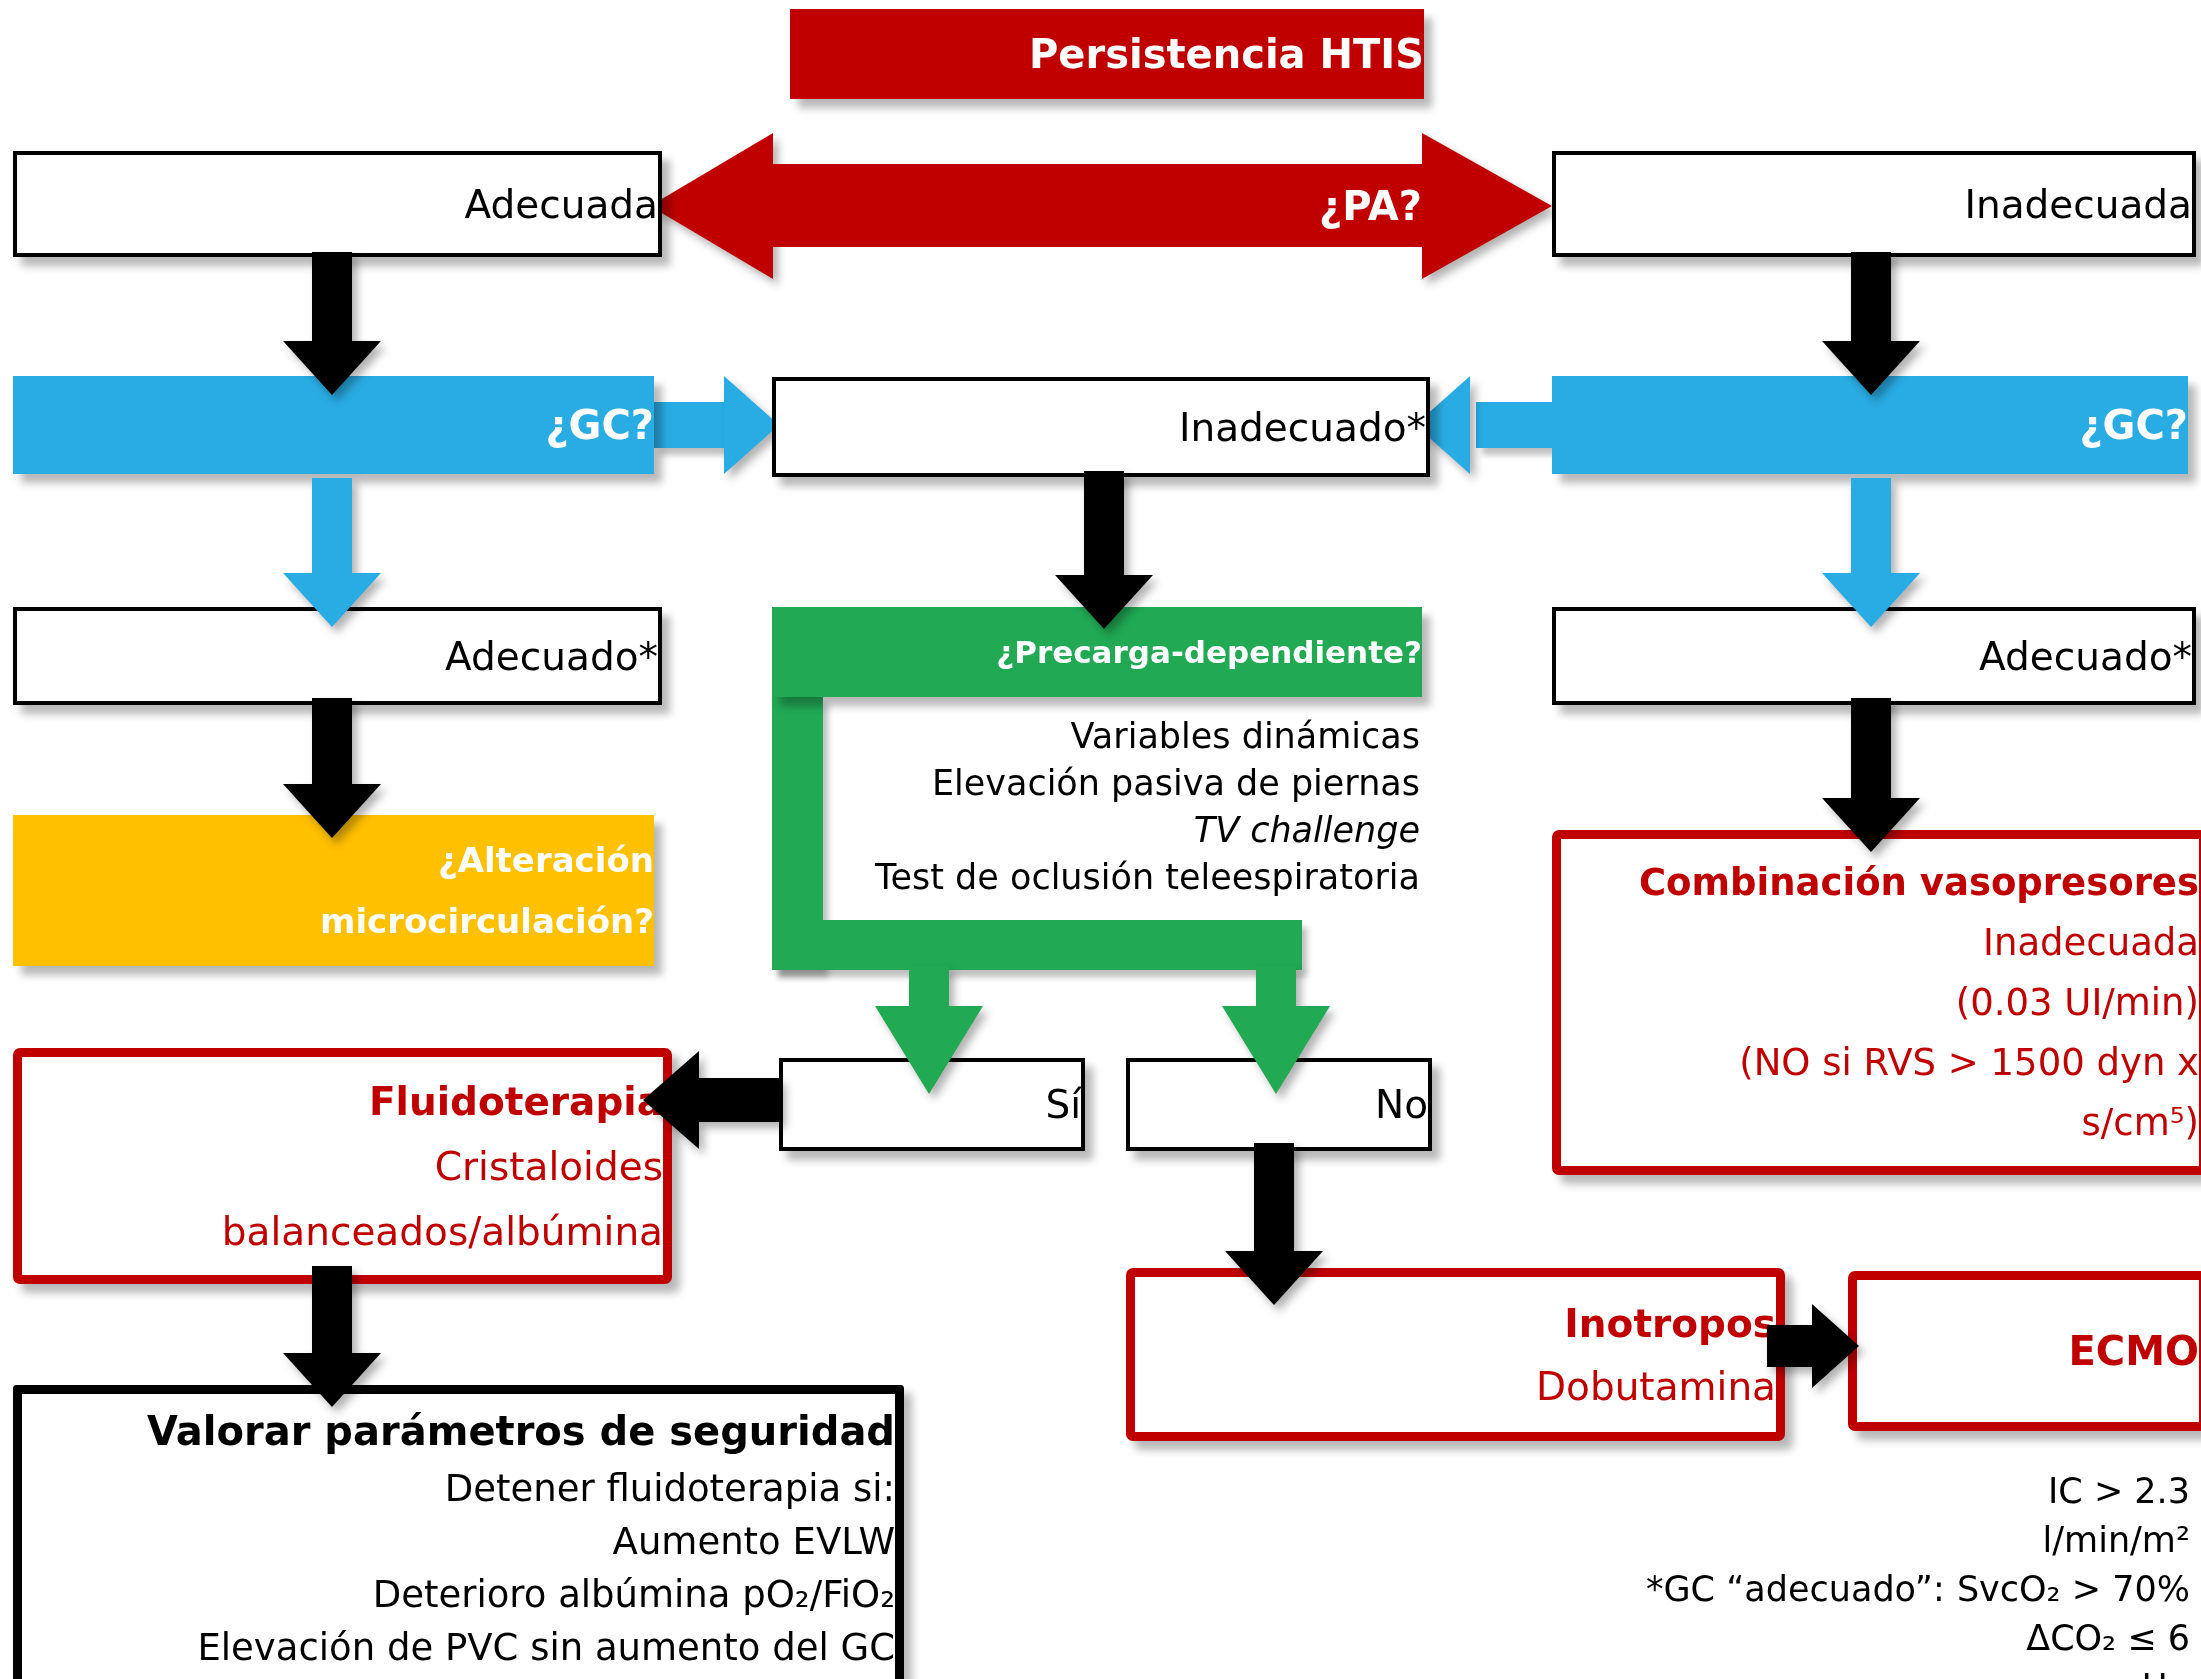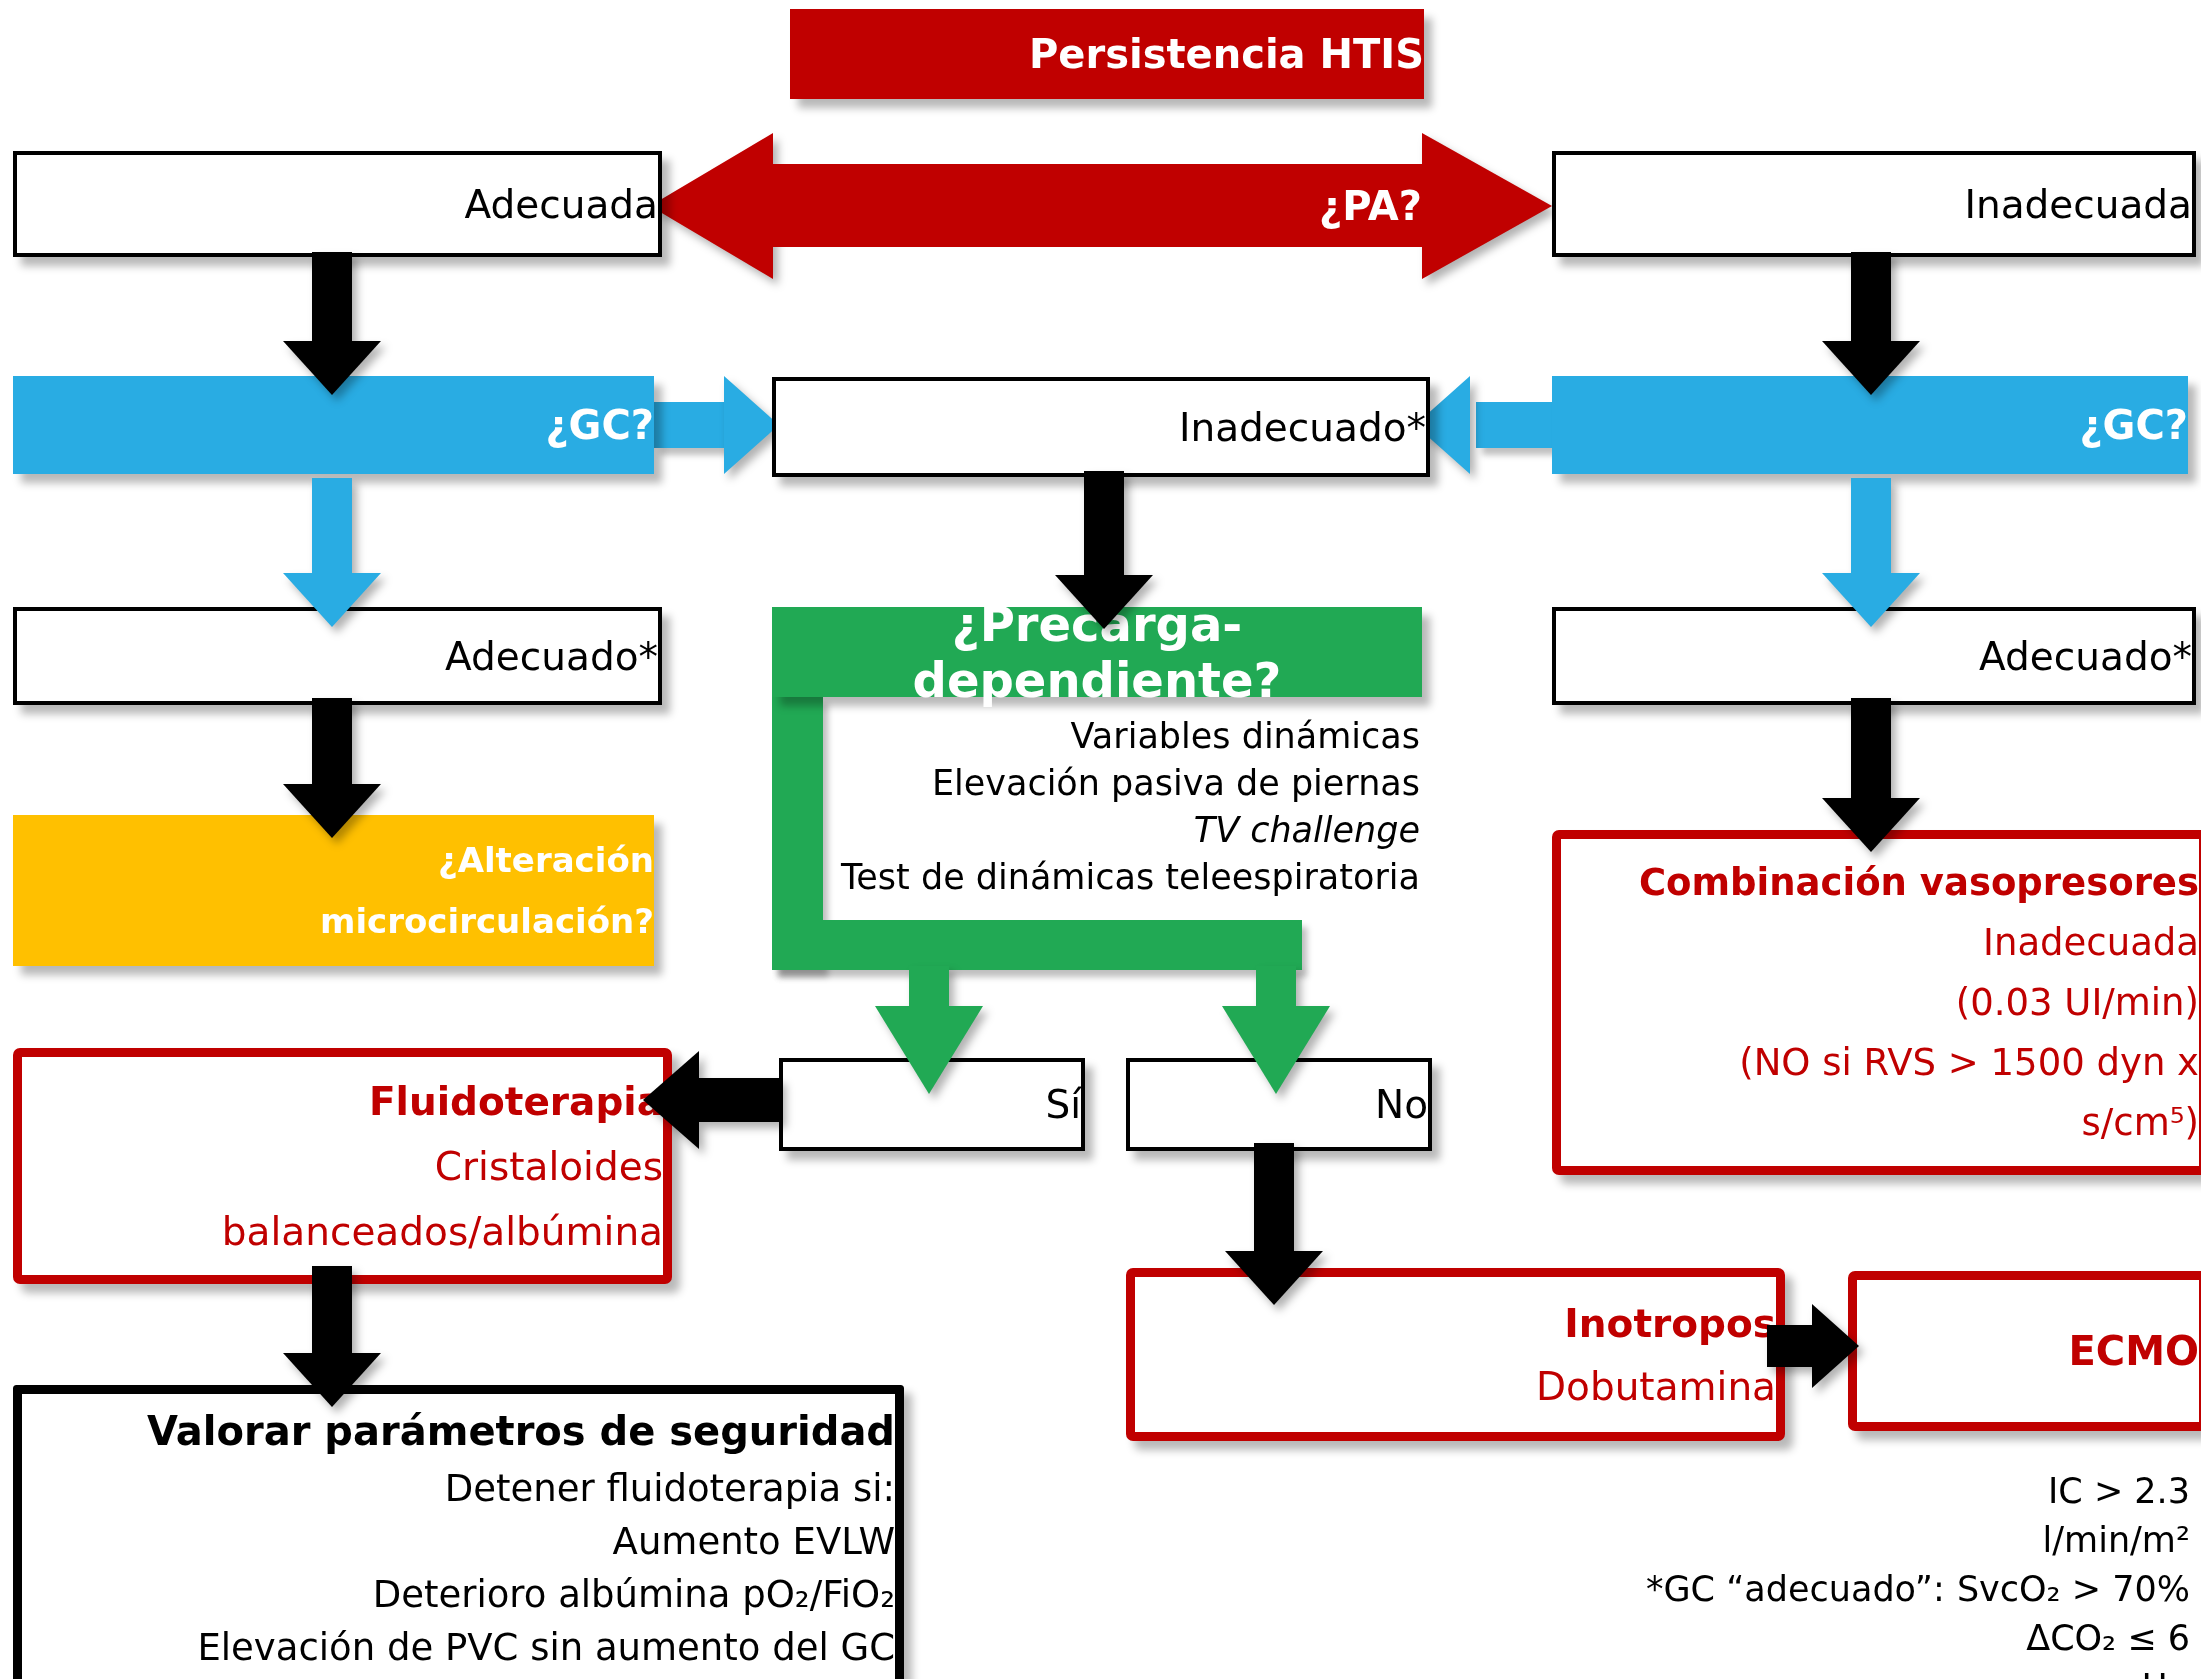--- a/index.html
+++ b/index.html
@@ -126,32 +126,32 @@
       <div class="head"></div>
     </div>
   <div class="ad c-blue over" style="left:1822px;top:478px;width:98px;height:149px;">
       <div class="stem"></div>
       <div class="head"></div>
     </div>
 
   <div class="node wbox" style="left:13px;top:607px;width:641px;height:90px;">
       <span>Adecuado*</span>
     </div>
-  <div class="node fill fill-green" style="left:772px;top:607px;width:650px;height:90px;font-size:48px;">
+  <div class="node fill fill-green" style="left:772px;top:607px;width:650px;height:90px;font-size:31px;">
       <span>¿Precarga-dependiente?</span>
     </div>
   <div class="node wbox" style="left:1552px;top:607px;width:636px;height:90px;">
       <span>Adecuado*</span>
     </div>
 
   <div class="tests" style="left:790px;top:713px;width:630px;">
     <div>Variables dinámicas</div>
     <div>Elevación pasiva de piernas</div>
     <div class="it">TV challenge</div>
-    <div>Test de dinámicas teleespiratoria</div>
+    <div>Test de oclusión teleespiratoria</div>
   </div>
 
   <div class="rect g" style="left:772px;top:697px;width:51px;height:273px;"></div>
   <div class="rect g" style="left:772px;top:920px;width:530px;height:50px;"></div>
   <div class="ad c-green over" style="left:874px;top:966px;width:109px;height:127px;">
        <div class="stem" style="flex:none;height:40px;"></div>
        <div class="head" style="border-left-width:54px;border-right-width:54px;border-top-width:88px;"></div>
     </div>
   <div class="ad c-green over" style="left:1221px;top:966px;width:109px;height:127px;">
        <div class="stem" style="flex:none;height:40px;"></div>

